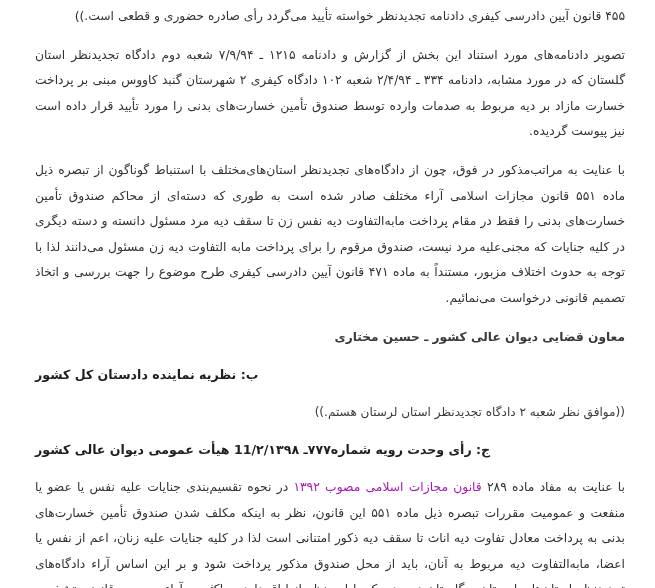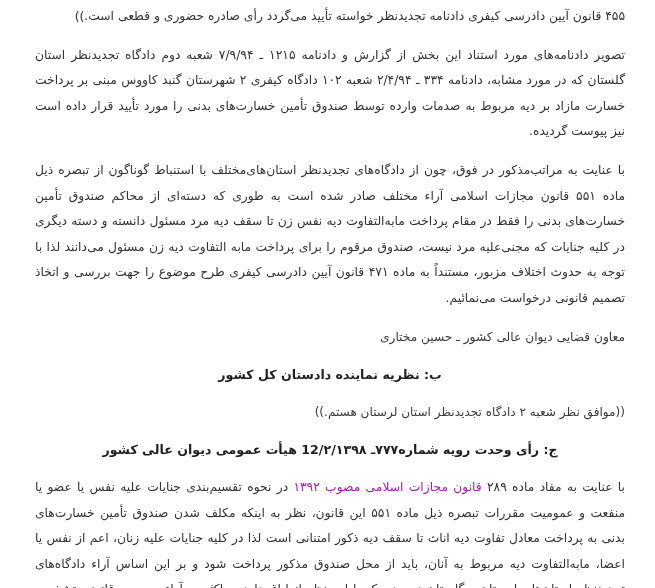--- a/index.html
+++ b/index.html
@@ -34,28 +34,29 @@
   }
   .para.first {
     padding-top: 4px;
   }
   .heading {
     margin: 2px 0 12px 0;
     font-size: 12.6px;
     line-height: 25.6px;
     font-weight: bold;
     color: #1f1f1f;
-    text-align: center;
+    text-align: left;
   }
   .signature {
     margin: 0 0 12px 0;
     font-size: 12.2px;
     line-height: 25.6px;
     text-align: right;
     color: #3a3a3a;
+    font-weight: bold;
   }
   .quote {
     margin: 6px 0 12px 0;
     font-size: 12.1px;
     line-height: 25.6px;
     text-align: right;
     color: #3a3a3a;
   }
   .lnk {
     color: #a21caf;
@@ -72,17 +73,17 @@
   <p class="para">تصویر دادنامه‌های مورد استناد این بخش از گزارش و دادنامه ۱۲۱۵ ـ ۷/۹/۹۴ شعبه دوم دادگاه تجدیدنظر استان گلستان که در مورد مشابه، دادنامه ۳۳۴ ـ ۲/۴/۹۴ شعبه ۱۰۲ دادگاه کیفری ۲ شهرستان گنبد کاووس مبنی بر پرداخت خسارت مازاد بر دیه مربوط به صدمات وارده توسط صندوق تأمین خسارت‌های بدنی را مورد تأیید قرار داده است نیز پیوست گردیده.</p>
 
   <p class="para">با عنایت به مراتب‌مذکور در فوق، چون از دادگاه‌های تجدیدنظر استان‌های‌مختلف با استنباط گوناگون از تبصره ذیل ماده ۵۵۱ قانون مجازات اسلامی آراء مختلف صادر شده است به طوری که دسته‌ای از محاکم صندوق تأمین خسارت‌های بدنی را فقط در مقام پرداخت مابه‌التفاوت دیه نفس زن تا سقف دیه مرد مسئول دانسته و دسته دیگری در کلیه جنایات که مجنی‌علیه مرد نیست، صندوق مرقوم را برای پرداخت مابه التفاوت دیه زن مسئول می‌دانند لذا با توجه به حدوث اختلاف مزبور، مستنداً به ماده ۴۷۱ قانون آیین دادرسی کیفری طرح موضوع را جهت بررسی و اتخاذ تصمیم قانونی درخواست می‌نمائیم.</p>
 
   <p class="signature">معاون قضایی دیوان عالی کشور ـ حسین مختاری</p>
 
   <p class="heading">ب: نظریه نماینده دادستان کل کشور</p>
 
   <p class="quote">((موافق نظر شعبه ۲ دادگاه تجدیدنظر استان لرستان هستم.))</p>
 
-  <p class="heading">ج: رأی وحدت رویه شماره۷۷۷ـ 12/۲/۱۳۹۸ هیأت عمومی دیوان عالی کشور</p>
+  <p class="heading">ج: رأی وحدت رویه شماره۷۷۷ـ 11/۲/۱۳۹۸ هیأت عمومی دیوان عالی کشور</p>
 
   <p class="para"><span>با عنایت به مفاد ماده ۲۸۹ </span><a class="lnk" href="#">قانون مجازات اسلامی مصوب ۱۳۹۲</a><span> در نحوه تقسیم‌بندی جنایات علیه نفس یا عضو یا منفعت و عمومیت مقررات تبصره ذیل ماده ۵۵۱ این قانون، نظر به اینکه مکلف شدن صندوق تأمین خسارت‌های بدنی به پرداخت معادل تفاوت دیه اناث تا سقف دیه ذکور امتنانی است لذا در کلیه جنایات علیه زنان، اعم از نفس یا اعضا، مابه‌التفاوت دیه مربوط به آنان، باید از محل صندوق مذکور پرداخت شود و بر این اساس آراء دادگاه‌های تجدیدنظر استان‌های لرستان و گلستان در حدی که با این نظر انطباق دارد به اکثریت آراء صحیح و قانونی تشخیص می‌گردد. این رأی به استناد قسمت اخیر ماده </span></p>
 
 </div>
 
 </body></html>

